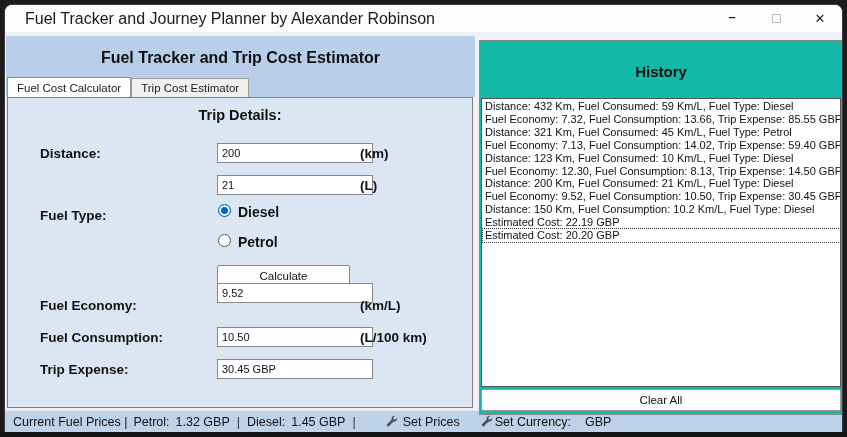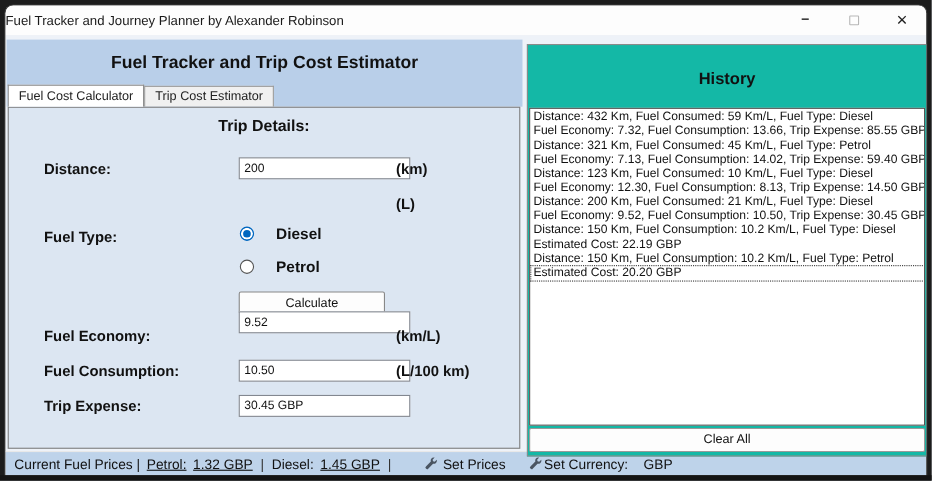--- a/index.html
+++ b/index.html
@@ -5,21 +5,21 @@
   * { margin:0; padding:0; box-sizing:border-box; }
   html,body { width:847px; height:437px; overflow:hidden; }
   body { background:#1c1c1c; font-family:"Liberation Sans","DejaVu Sans",sans-serif; position:relative; }
 
   .window { position:absolute; left:4px; top:4px; width:839px; height:429px;
             background:#f0f0f0; border-radius:8px 8px 0 0; overflow:hidden;
             border:1px solid #3c3c3c; display:flex; flex-direction:column; }
 
   
   .titlebar { height:27px; background:#fdfdfd; display:flex; align-items:center; flex:0 0 auto; }
-  .title-text { font-size:12px; color:#1a1a1a; flex:1; white-space:nowrap; }
+  .title-text { font-size:16px; color:#1a1a1a; flex:1; white-space:nowrap;margin-left:20px; }
   .win-btn { width:44px; height:27px; display:flex; align-items:center; justify-content:center;
              font-size:13px; color:#222; cursor:default; }
   .maxbox { width:9px; height:9px; border:1px solid #b7b7b7; border-radius:1px; display:inline-block; }
   .minglyph { position:relative; top:-2px; font-weight:bold; }
 
   
   .content { position:relative; flex:1; background:#eef2f8; }
 
   
   .left-col { position:absolute; left:1px; top:0; width:469px; height:380px; }
@@ -34,21 +34,21 @@
               background:#dce6f2; border:1px solid #7f7f7f; }
 
   .section-title { position:absolute; left:0; top:9px; width:100%; text-align:center;
                    font-size:14.5px; font-weight:bold; color:#111; }
 
   .frm-label { position:absolute; left:32px; font-size:13.5px; font-weight:bold; color:#111; white-space:nowrap; }
   .frm-input { position:absolute; left:209px; width:156px; height:20px; border:1px solid #828790;
                background:#fff; font-size:11px; font-family:"Liberation Sans",sans-serif; padding:1px 4px; color:#111; }
   .frm-unit { position:absolute; left:352px; font-size:13.5px; font-weight:bold; color:#111; white-space:nowrap; }
 
-  .radio-row { position:absolute; left:210px; display:flex; align-items:center; gap:20px; }
+  .radio-row { position:absolute; left:210px; display:flex; align-items:flex-start; gap:7px; }
   .radio { width:13px; height:13px; border-radius:50%; background:#fff; border:1px solid #555; flex:0 0 auto; }
   .radio.checked { background:#0067c0; border:1px solid #0067c0; box-shadow:inset 0 0 0 2px #fff; }
   .radio-label { font-size:14px; font-weight:bold; color:#111; }
 
   .calc-btn { position:absolute; left:209px; top:167px; width:133px; height:21px; background:#fdfdfd;
               border:1px solid #888; border-radius:2px; font-size:11.5px; color:#111;
               display:flex; align-items:center; justify-content:center; cursor:default; }
 
   
   .right-panel { position:absolute; left:474px; top:8px; width:364px; height:375px;
@@ -59,21 +59,21 @@
   .hline { font-size:11px; line-height:12.9px; color:#111; white-space:nowrap; padding-left:2px; }
   .hline.selected { outline:1px dotted #333; }
   .clear-btn { position:absolute; left:1px; bottom:3px; width:360px; height:22px; background:#fdfdfd;
                border:1px solid #999; border-radius:2px; font-size:11.5px; color:#111;
                display:flex; align-items:center; justify-content:center; cursor:default; }
 
   
   .statusbar { height:22px; flex:0 0 auto; background:#bed3ea; border-top:1px solid #e8e8e8;
                display:flex; align-items:center; font-size:12.5px; color:#111; padding-left:8px; white-space:nowrap; }
   .sb-sep { margin:0 7px; color:#333; }
-  .sb-val { margin-left:6px;text-decoration:underline; }
+  .sb-val { margin-left:6px; }
   .sb-btn { display:flex; align-items:center; gap:5px; margin-left:22px; cursor:default; }
   .wrench { width:13px; height:13px; }
   .sb-currency { margin-left:20px; display:flex; align-items:center; gap:2px; cursor:default; }
   .sb-cur-val { margin-left:14px; }
 
   .bottom-strip { position:absolute; left:0; bottom:0; width:847px; height:5px; background:#141414; }
 </style>
 </head>
 <body>
 
@@ -103,20 +103,21 @@
         </div>
       </div>
 
       <div class="tab-page">
         <div class="section-title">Trip Details:</div>
 
         <div class="frm-label" style="top:48px">Distance:</div>
         <input class="frm-input" style="top: 45px;" value="200">
         <div class="frm-unit" style="top:48px">(km)</div>
 
+        <input class="frm-input" style="top: 77px;" value="21">
         <div class="frm-unit" style="top:80px">(L)</div>
 
         <div class="frm-label" style="top:110px">Fuel Type:</div>
         <div class="radio-row" style="top:106px">
           <span class="radio checked"></span>
           <span class="radio-label">Diesel</span>
         </div>
         <div class="radio-row" style="top:136px">
           <span class="radio"></span>
           <span class="radio-label">Petrol</span>
@@ -143,21 +144,20 @@
           <div class="hline">Distance: 432 Km, Fuel Consumed: 59 Km/L, Fuel Type: Diesel</div>
           <div class="hline">Fuel Economy: 7.32, Fuel Consumption: 13.66, Trip Expense: 85.55 GBP</div>
           <div class="hline">Distance: 321 Km, Fuel Consumed: 45 Km/L, Fuel Type: Petrol</div>
           <div class="hline">Fuel Economy: 7.13, Fuel Consumption: 14.02, Trip Expense: 59.40 GBP</div>
           <div class="hline">Distance: 123 Km, Fuel Consumed: 10 Km/L, Fuel Type: Diesel</div>
           <div class="hline">Fuel Economy: 12.30, Fuel Consumption: 8.13, Trip Expense: 14.50 GBP</div>
           <div class="hline">Distance: 200 Km, Fuel Consumed: 21 Km/L, Fuel Type: Diesel</div>
           <div class="hline">Fuel Economy: 9.52, Fuel Consumption: 10.50, Trip Expense: 30.45 GBP</div>
           <div class="hline">Distance: 150 Km, Fuel Consumption: 10.2 Km/L, Fuel Type: Diesel</div>
           <div class="hline">Estimated Cost: 22.19 GBP</div>
-          <div class="hline">Distance: 150 Km, Fuel Consumption: 10.2 Km/L, Fuel Type: Petrol</div>
           <div class="hline selected">Estimated Cost: 20.20 GBP</div>
         </div>
       <div class="clear-btn">Clear All</div>
     </div>
   </div>
 
   <div class="statusbar">
     <span>Current Fuel Prices |</span>
     <span class="sb-val">Petrol:</span>
     <span class="sb-val">1.32 GBP</span>

